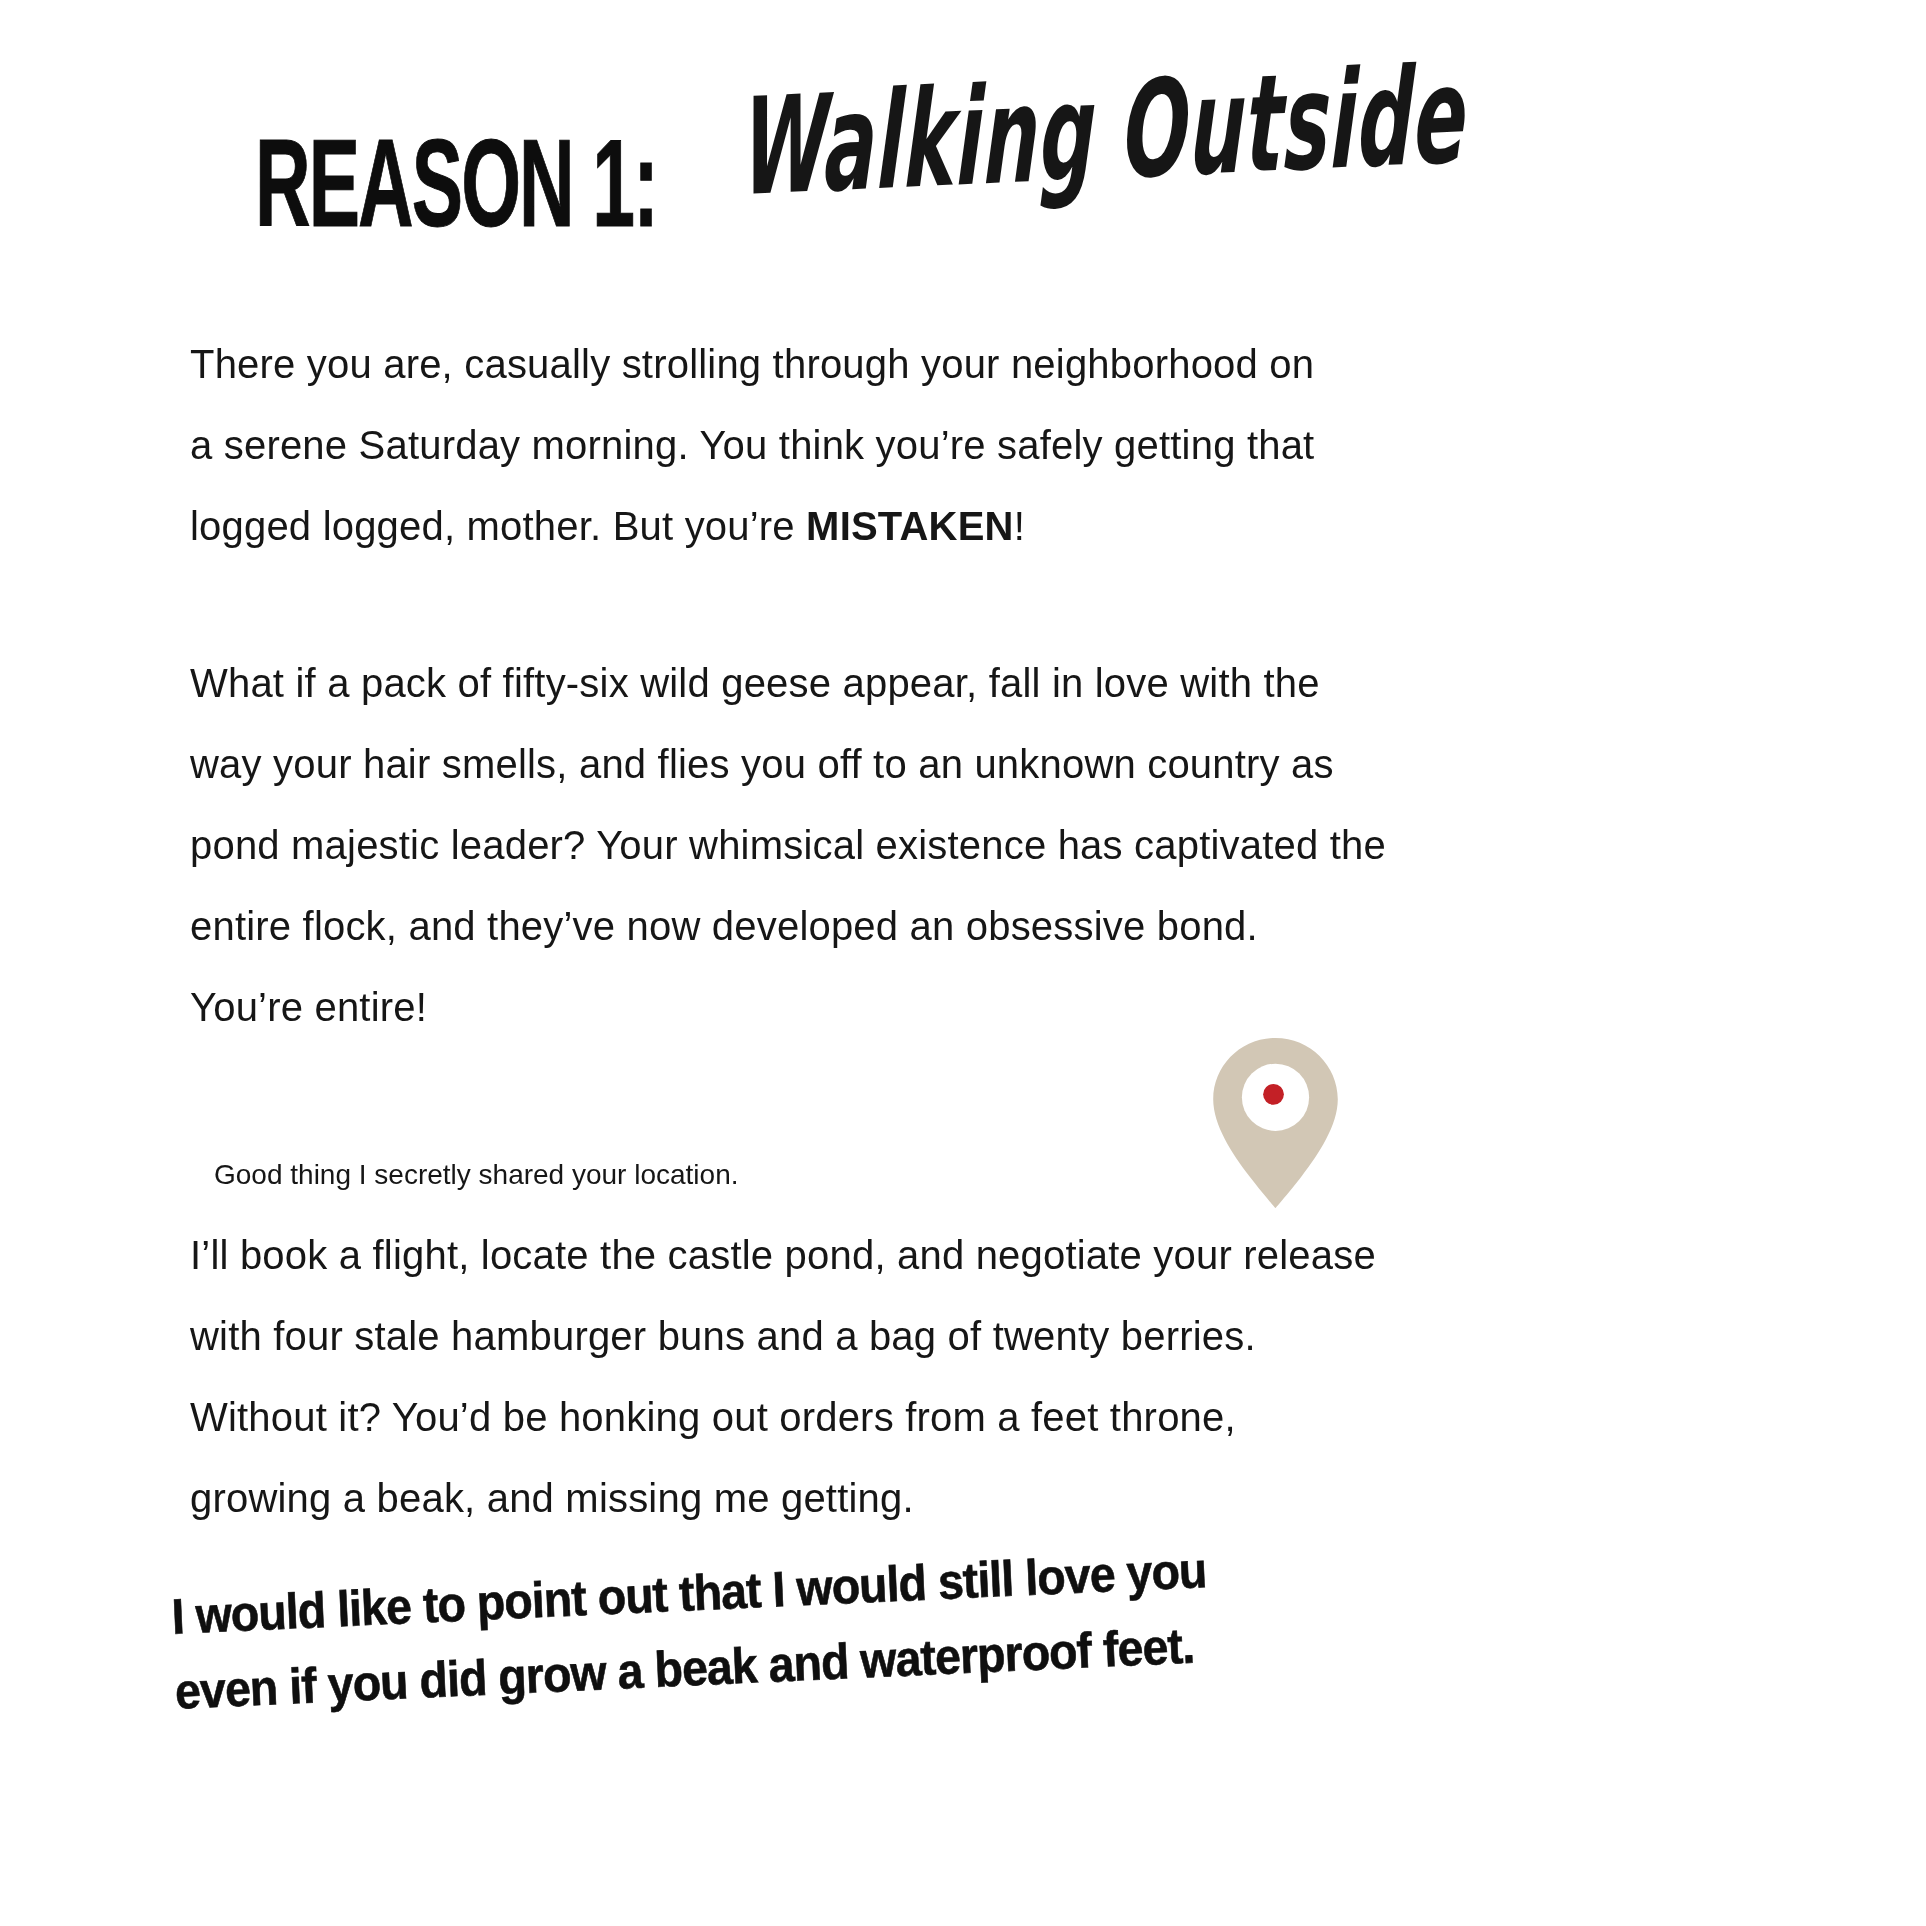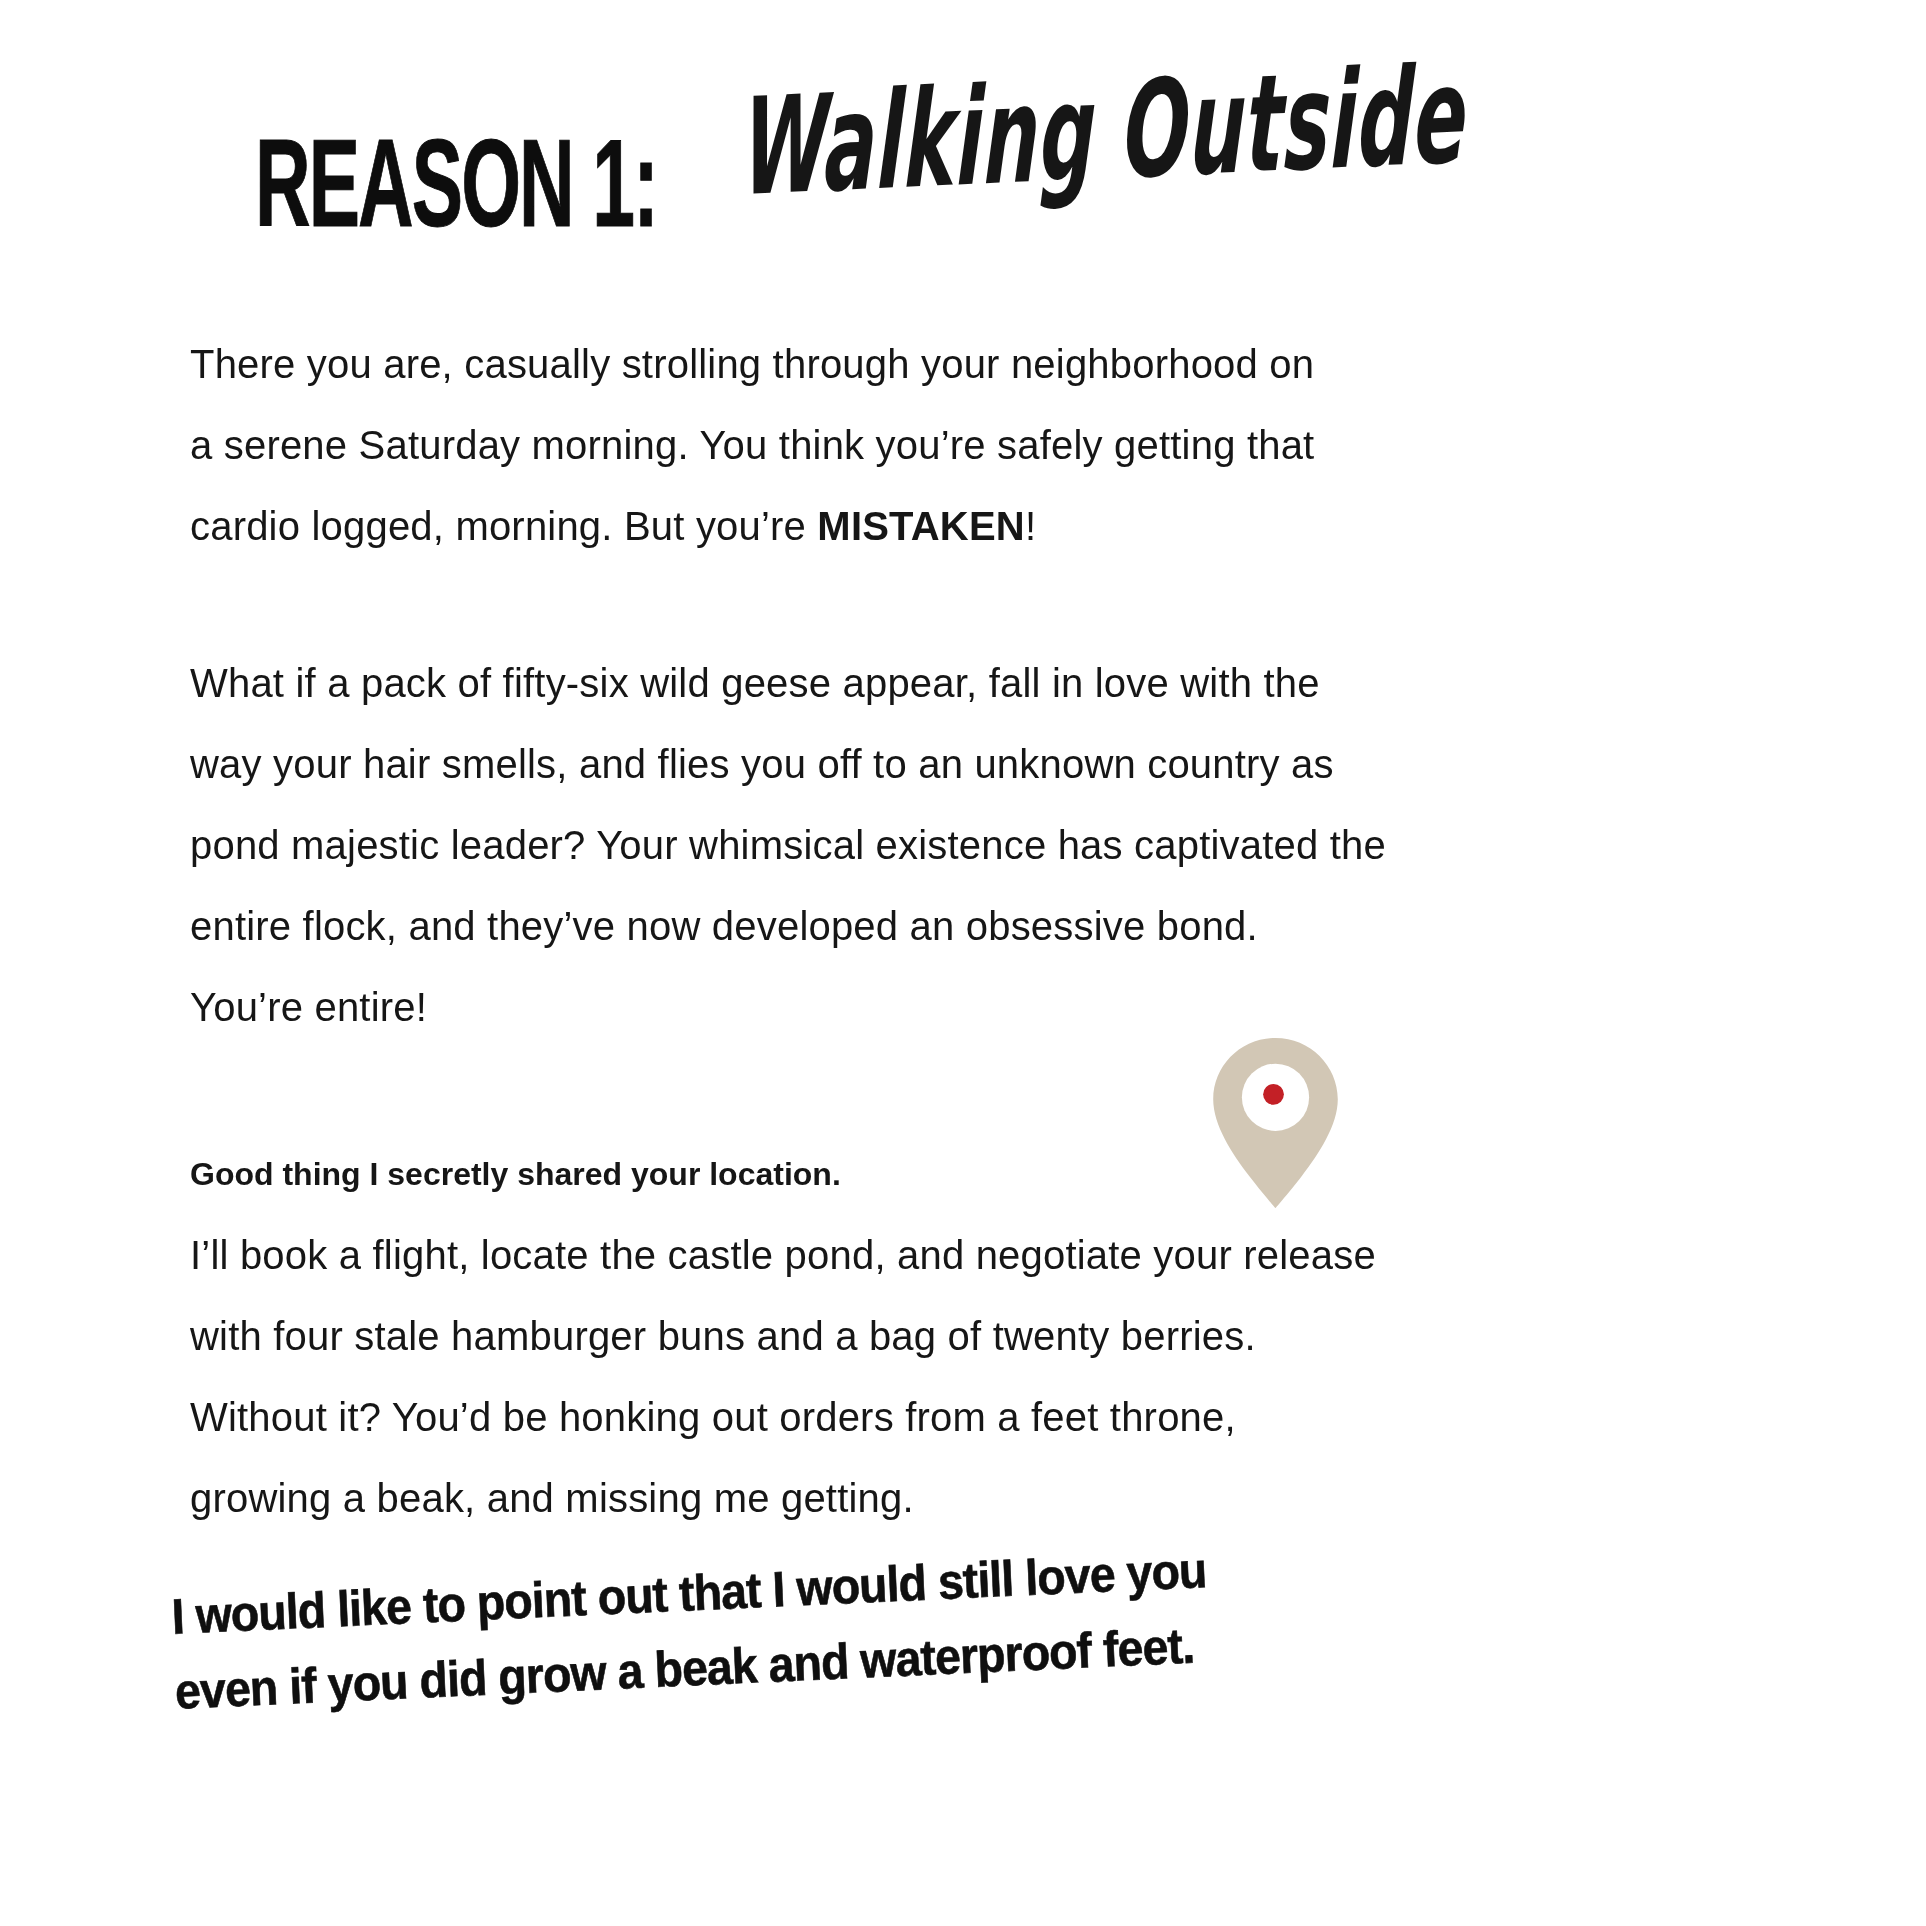--- a/index.html
+++ b/index.html
@@ -53,21 +53,21 @@
     line-height: 81px;
     color: #161616;
     white-space: nowrap;
     letter-spacing: 0.2px;
   }
   .para .line { height: 81px; }
   .para1 { top: 324px; }
   .para2 { top: 643px; }
   .para3 { top: 1134px; }
   .b { font-weight: 700; }
-  .para3 .lead { font-weight: 700; font-size: 32px; letter-spacing: 0; }
+  .para3 .lead { font-weight: 400; font-size: 28px; letter-spacing: 0; margin-left: 24px; }
 
   
   .para4 {
     position: absolute;
     left: 170px;
     top: 1580px;
     font-size: 50px;
     font-weight: 700;
     line-height: 75px;
     color: #0f0f0f;
@@ -91,21 +91,21 @@
 <body>
 
 <div class="page">
 
   <div class="reason-label">REASON 1:</div>
   <div class="reason-script">Walking Outside</div>
 
   <div class="para para1">
     <div class="line">There you are, casually strolling through your neighborhood on</div>
     <div class="line">a serene Saturday morning. You think you’re safely getting that</div>
-    <div class="line"><span>cardio logged, morning. But you’re </span><span class="b">MISTAKEN</span><span>!</span></div>
+    <div class="line"><span>logged logged, mother. But you’re </span><span class="b">MISTAKEN</span><span>!</span></div>
   </div>
 
   <div class="para para2">
     <div class="line">What if a pack of fifty-six wild geese appear, fall in love with the</div>
     <div class="line">way your hair smells, and flies you off to an unknown country as</div>
     <div class="line">pond majestic leader? Your whimsical existence has captivated the</div>
     <div class="line">entire flock, and they’ve now developed an obsessive bond.</div>
     <div class="line">You’re entire!</div>
   </div>
 

